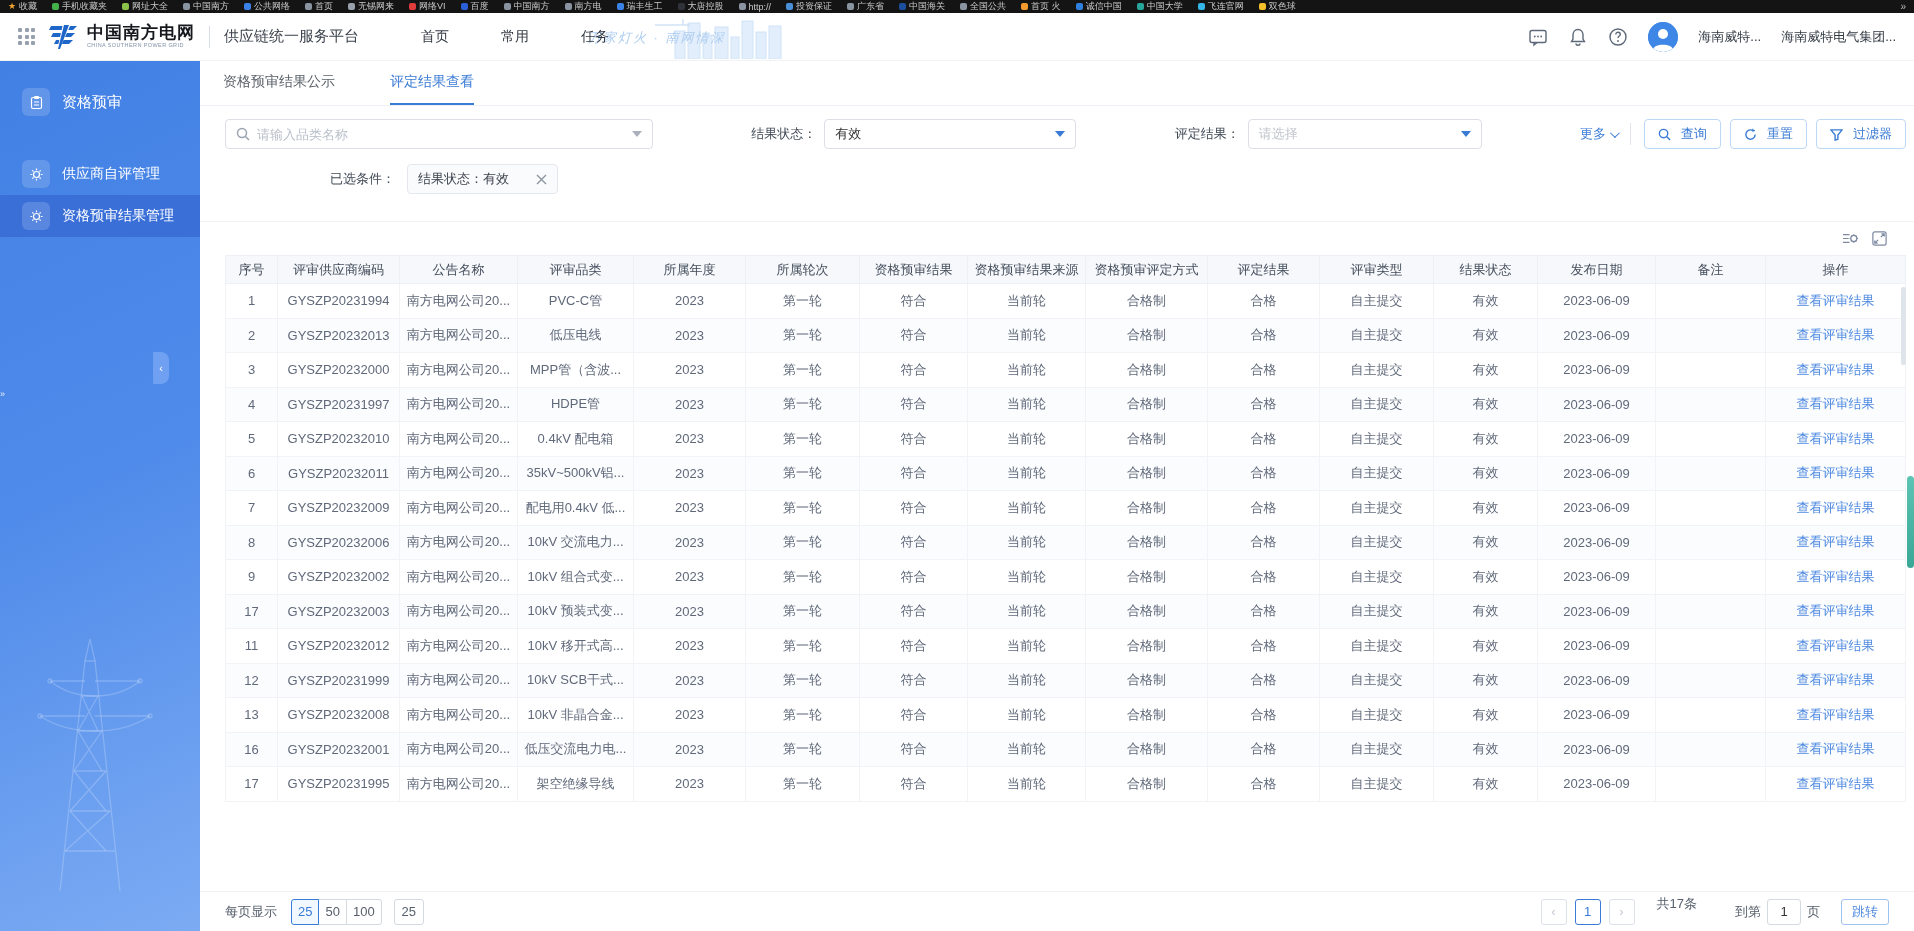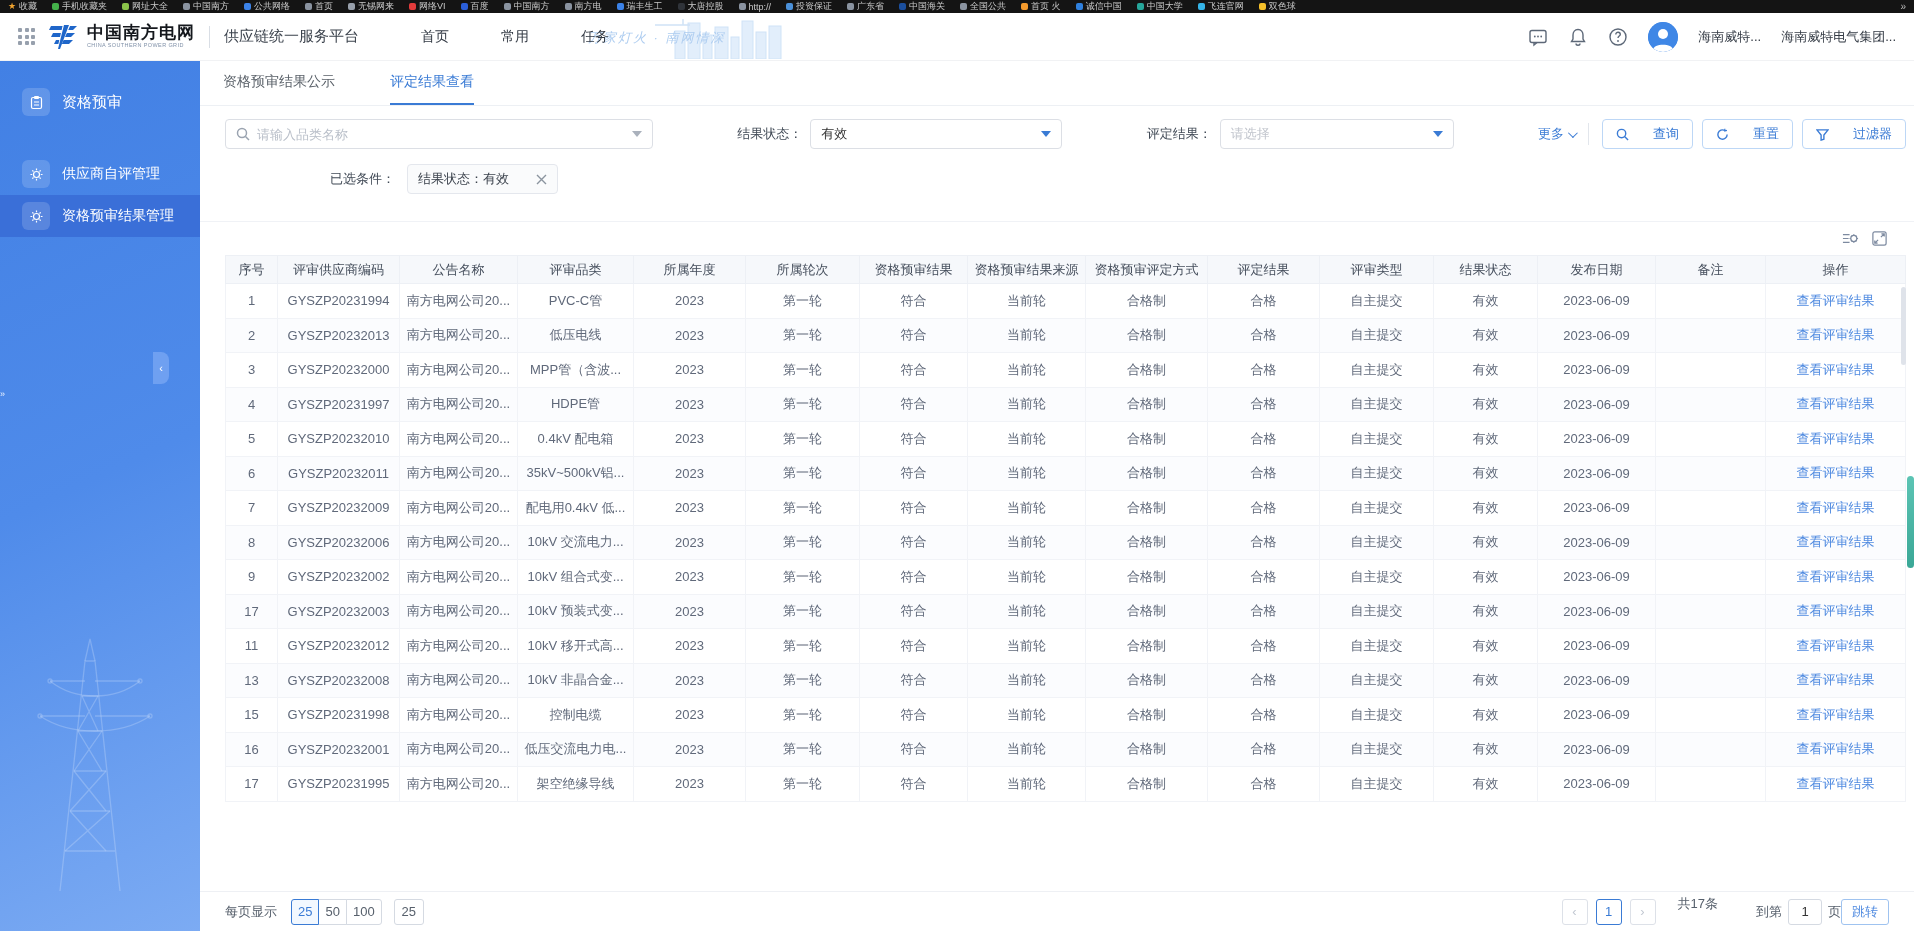--- a/index.html
+++ b/index.html
@@ -75,21 +75,21 @@
     font-size:13px; cursor:pointer;}
   .select .val { color:#333; } .select .ph { color:#c0c4cc; }
   .sel-status { width:252px; margin-left:8px; }
   .sel-eval { width:234px; margin-left:8px; }
   .more-link { margin-left:auto; color:#3a7bd5; font-size:13px; display:flex; align-items:center;
     gap:4px; cursor:pointer; flex:0 0 auto;}
   .chev-down { width:7px; height:7px; border-right:1.5px solid #3a7bd5; border-bottom:1.5px solid #3a7bd5;
     transform:rotate(45deg) translateY(-2px);}
   .v-div { width:1px; height:22px; background:#e2e6ec; margin:0 13px; }
   .btn { height:30px; border:1px solid #bdd7f6; border-radius:4px; background:#fff;
-    color:#3a7bd5; font-size:13px; display:flex; align-items:center; gap:24px;
+    color:#3a7bd5; font-size:13px; display:flex; align-items:center; gap:10px;
     padding:0 13px; cursor:pointer; margin-right:9px; flex:0 0 auto;}
   .btn:last-child { margin-right:0; }
   .btn svg { width:13px; height:13px; }
 
   .selected-row { display:flex; align-items:center; margin:15px 0 0 130px; flex:0 0 auto;}
   .sel-label { font-size:13px; color:#414a56; }
   .sel-tag { display:flex; align-items:center; gap:27px; margin-left:12px; background:#fafbfc;
     border:1px solid #e4e7ed; border-radius:4px; padding:5px 10px; font-size:13px; color:#3c434d;}
   .tag-close { width:11px; height:11px; cursor:pointer; color:#8b949f; }
 
@@ -125,21 +125,21 @@
   .pag-right { margin-left:auto; display:flex; align-items:center; }
   .pg-btn { width:26px; height:26px; border:1px solid #dde1e8; border-radius:3px; background:#fff;
     display:flex; align-items:center; justify-content:center; color:#c2c8d2; cursor:pointer; margin-left:8px;}
   .pg-btn.current { border-color:#3a7bd5; color:#3a7bd5; }
   .pg-total { margin:0 6px 16px 22px; }
   .goto { display:flex; align-items:center; gap:6px; margin-left:32px;}
   .goto-input { width:34px; height:26px; border:1px solid #d5dae2; border-radius:3px;
     text-align:center; font-size:13px; color:#333; font-family:inherit; outline:none;}
   .jump-btn { height:26px; border:1px solid #9fc3f0; border-radius:3px; background:#fff;
     color:#4f8ae0; font-size:13px; padding:0 10px; display:flex; align-items:center;
-    cursor:pointer; margin-left:0;}
+    cursor:pointer; margin-left:21px;}
 
   .browser-scroll-thumb { position:fixed; right:0; top:476px; width:7px; height:92px;
     border-radius:4px; background:linear-gradient(180deg,#5cc4b4,#3aa796); z-index:50;}
 </style>
 </head>
 <body>
 
 <div class="bookmarks" id="bookmarks-bar">
     <div class="bm-item">
       <span class="bm-star">★</span>
@@ -663,41 +663,41 @@
               <td>当前轮</td>
               <td>合格制</td>
               <td>合格</td>
               <td>自主提交</td>
               <td>有效</td>
               <td>2023-06-09</td>
               <td></td>
               <td class="link">查看评审结果</td>
             </tr>
             <tr>
+              <td>12</td>
+              <td>GYSZP20231999</td>
+              <td>南方电网公司20...</td>
+              <td>10kV SCB干式...</td>
+              <td>2023</td>
+              <td>第一轮</td>
+              <td>符合</td>
+              <td>当前轮</td>
+              <td>合格制</td>
+              <td>合格</td>
+              <td>自主提交</td>
+              <td>有效</td>
+              <td>2023-06-09</td>
+              <td></td>
+              <td class="link">查看评审结果</td>
+            </tr>
+            <tr>
               <td>13</td>
               <td>GYSZP20232008</td>
               <td>南方电网公司20...</td>
               <td>10kV 非晶合金...</td>
-              <td>2023</td>
-              <td>第一轮</td>
-              <td>符合</td>
-              <td>当前轮</td>
-              <td>合格制</td>
-              <td>合格</td>
-              <td>自主提交</td>
-              <td>有效</td>
-              <td>2023-06-09</td>
-              <td></td>
-              <td class="link">查看评审结果</td>
-            </tr>
-            <tr>
-              <td>15</td>
-              <td>GYSZP20231998</td>
-              <td>南方电网公司20...</td>
-              <td>控制电缆</td>
               <td>2023</td>
               <td>第一轮</td>
               <td>符合</td>
               <td>当前轮</td>
               <td>合格制</td>
               <td>合格</td>
               <td>自主提交</td>
               <td>有效</td>
               <td>2023-06-09</td>
               <td></td>

